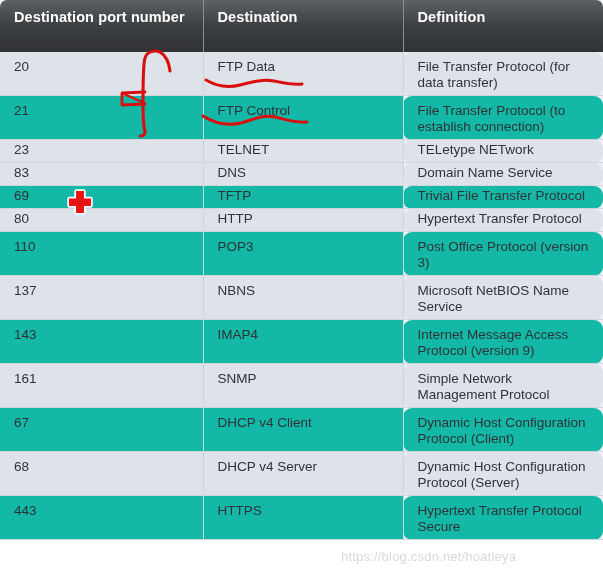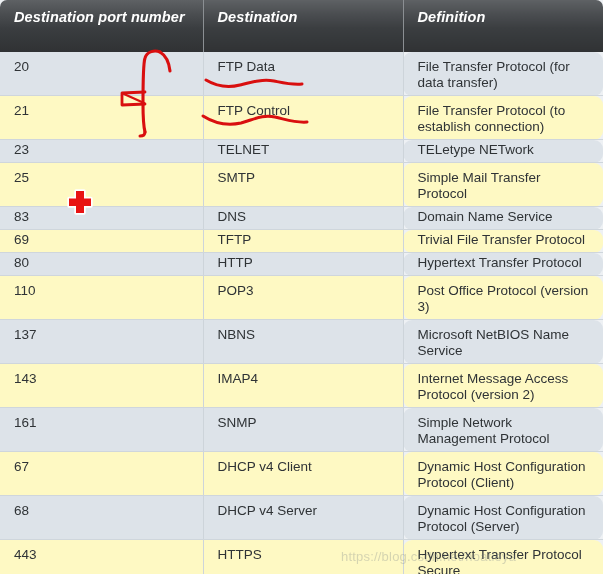--- a/index.html
+++ b/index.html
@@ -39,21 +39,20 @@
     background: linear-gradient(to bottom, #5e6164 0%, #4a4d50 28%, #3a3d40 55%, #303234 100%);
     color: #ffffff;
     font-size: 14.5px;
     font-weight: bold;
     text-align: left;
     vertical-align: top;
     padding: 9px 0 0 14px;
     border-right: 1px solid #8b8f93;
     letter-spacing: 0.1px;
     line-height: 17px;
-    font-style: italic;
   }
   thead th:last-child { border-right: none; }
   thead th.col-dest  { border-top-left-radius: 7px; }
   thead th.col-def   { border-top-right-radius: 7px; margin-top: 24px; }
 
   
   tbody td {
     font-size: 13.5px;
     color: #2f3336;
     vertical-align: top;
@@ -61,21 +60,21 @@
     border-right: 1px solid #cdd4da;
     border-bottom: 1px solid #cfd6dc;
     line-height: 15.5px;
     overflow: visible;
     white-space: pre-line;
     margin-left: 8px;
   }
   tbody td:last-child { border-right: 1px solid #c6ced5; border-radius: 9px; }
 
   tbody tr.alt td  { background: #dde3e9; }
-  tbody tr.norm td { background: #fef9c3; }
+  tbody tr.norm td { background: #14b8a6; }
 
   
   tr.h2 { height: 38px; }
   tr.h1 { height: 23px; }
 
   tr.h1 td { padding-top: 2px; padding-bottom: 3px; }
 
   
   col.c1 { width: 203px; }
   col.c2 { width: 200px; }
@@ -143,25 +142,20 @@
         <td>FTP Control</td>
         <td>File Transfer Protocol (to establish connection)</td>
       </tr>
 
       <tr class="alt h1">
         <td>23</td>
         <td>TELNET</td>
         <td>TELetype NETwork</td>
       </tr>
 
-      <tr class="norm h2">
-        <td>25</td>
-        <td>SMTP</td>
-        <td>Simple Mail Transfer Protocol</td>
-      </tr>
 
       <tr class="alt h1">
         <td>83</td>
         <td>DNS</td>
         <td>Domain Name Service</td>
       </tr>
 
       <tr class="norm h1">
         <td>69</td>
         <td>TFTP</td>
@@ -182,21 +176,21 @@
 
       <tr class="alt h2">
         <td>137</td>
         <td>NBNS</td>
         <td>Microsoft NetBIOS Name Service</td>
       </tr>
 
       <tr class="norm h2">
         <td>143</td>
         <td>IMAP4</td>
-        <td>Internet Message Access Protocol (version 2)</td>
+        <td>Internet Message Access Protocol (version 9)</td>
       </tr>
 
       <tr class="alt h2">
         <td>161</td>
         <td>SNMP</td>
         <td>Simple Network Management Protocol</td>
       </tr>
 
       <tr class="norm h2">
         <td>67</td>

